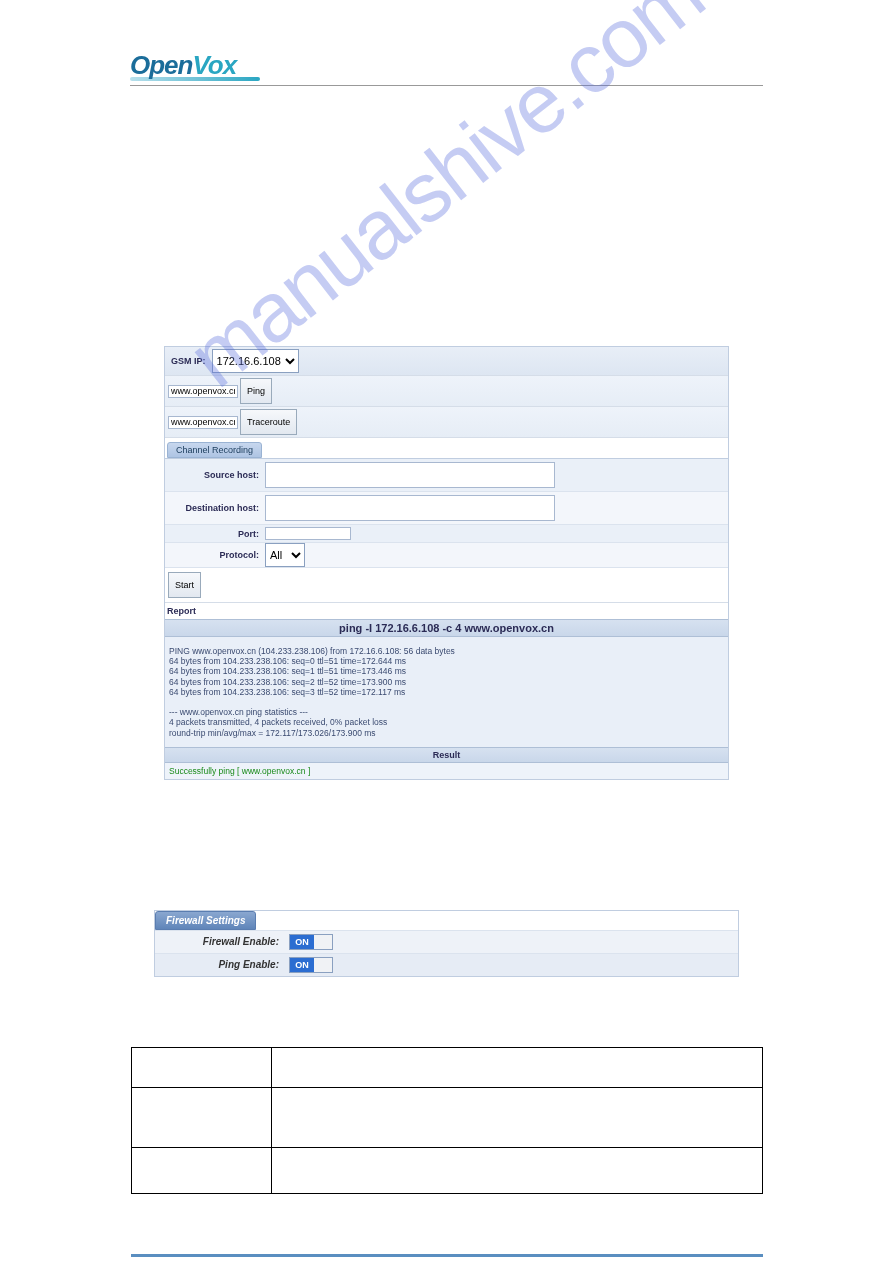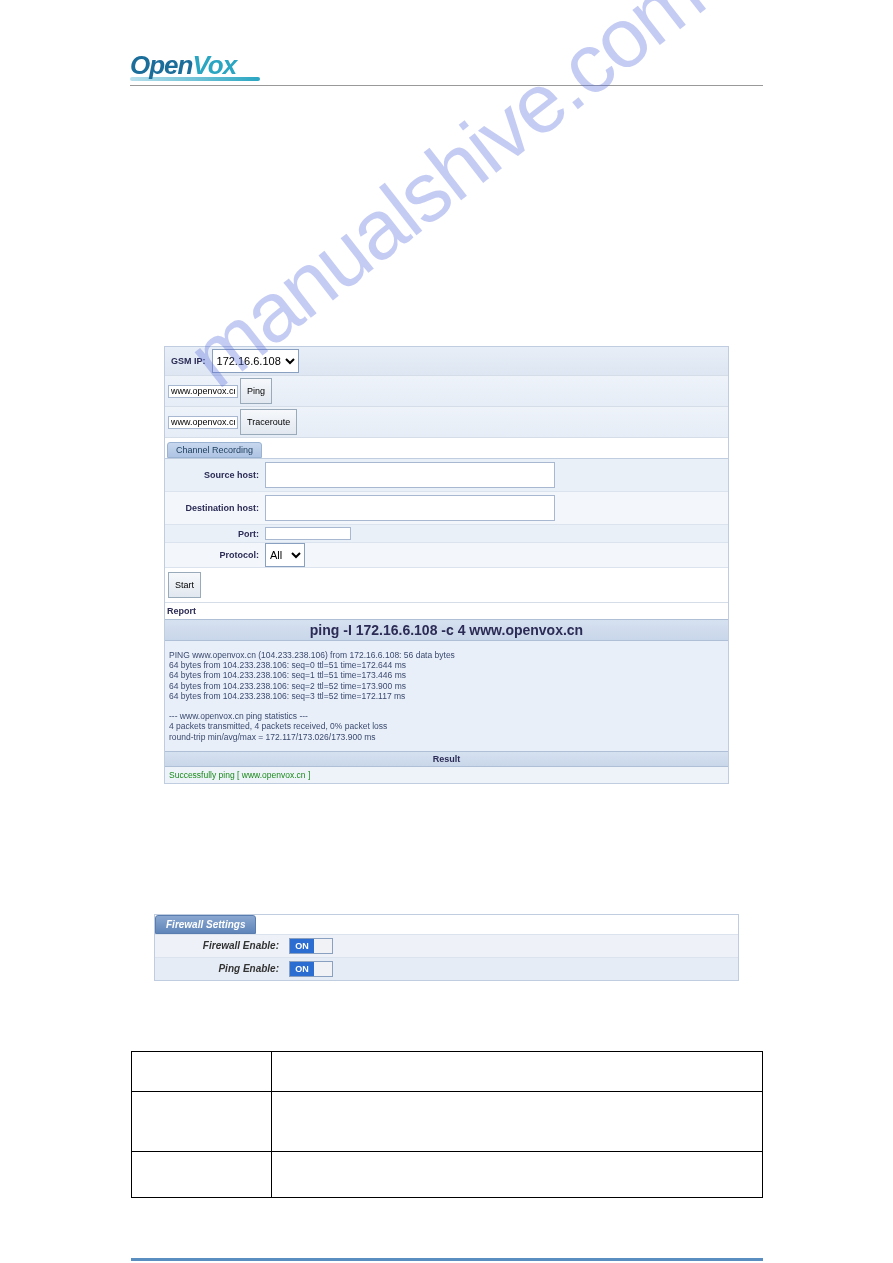--- a/index.html
+++ b/index.html
@@ -129,21 +129,21 @@
     padding: 3px 2px;
     background: #fff;
   }
   .pingtitle {
     background: linear-gradient(#d6e1f0, #c9d7ea);
     text-align: center;
     font-weight: bold;
     padding: 2px 16px;
     border-top: 1px solid #aebfd6;
     border-bottom: 1px solid #aebfd6;
-    font-size: 14px;
+    font-size: 11px;
   }
   .pingout {
     background: #e9eff8;
     padding: 9px 4px;
     font-size: 8.5px;
     line-height: 1.2;
     color: #3a4a70;
     white-space: pre-line;
   }
   .resultbar {

